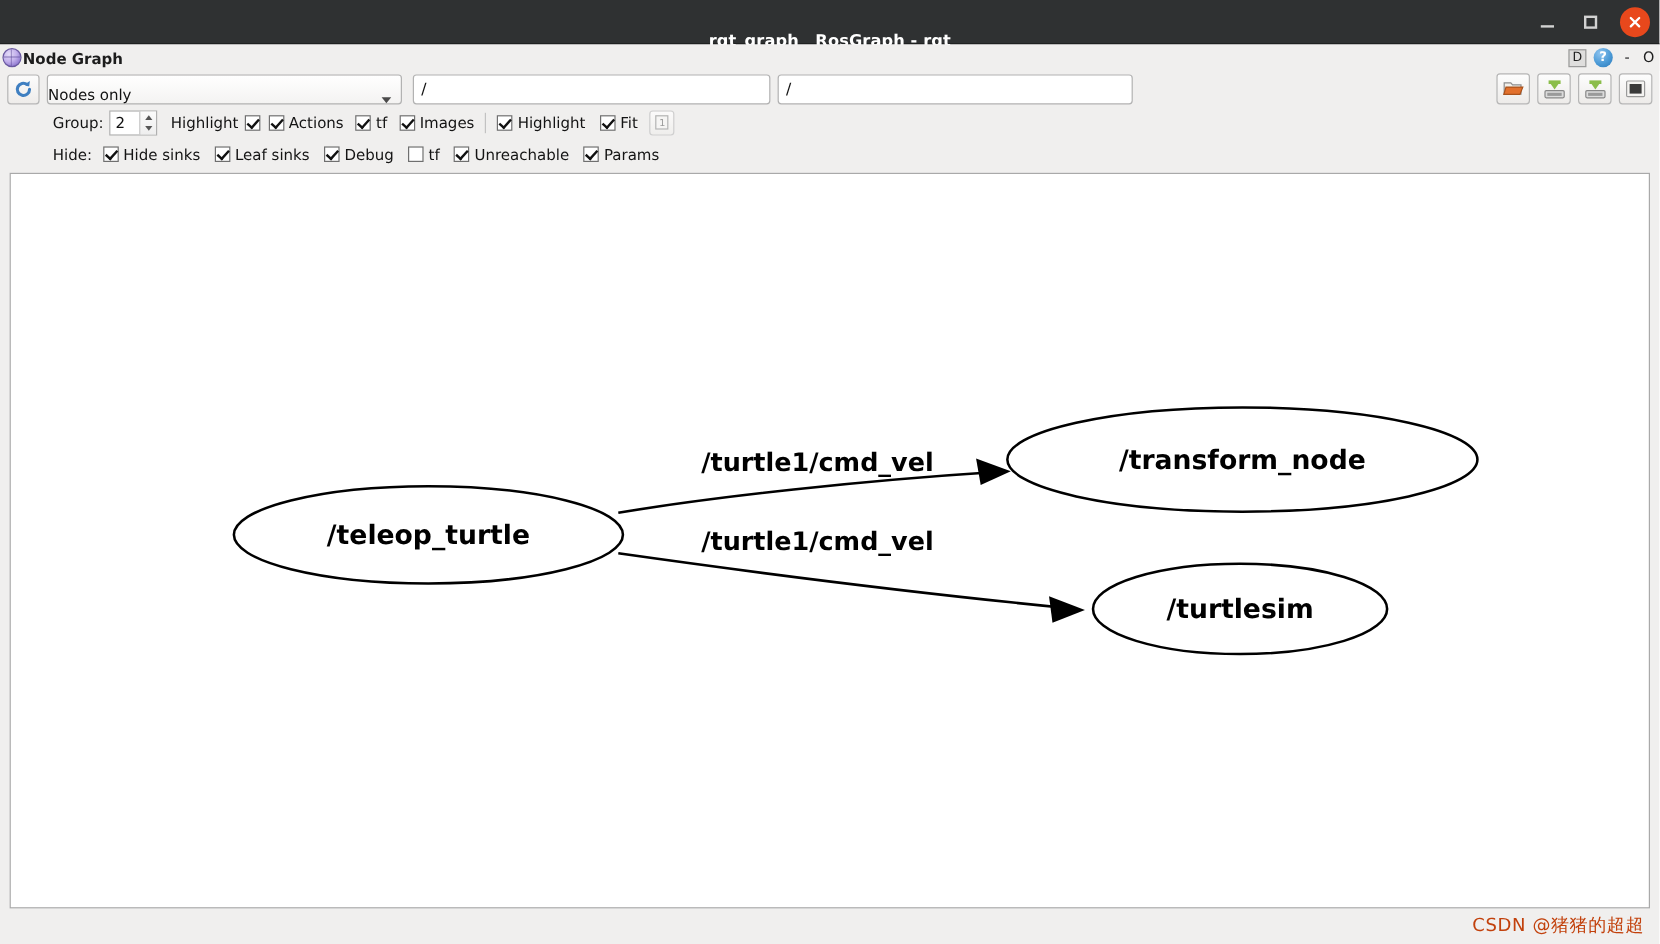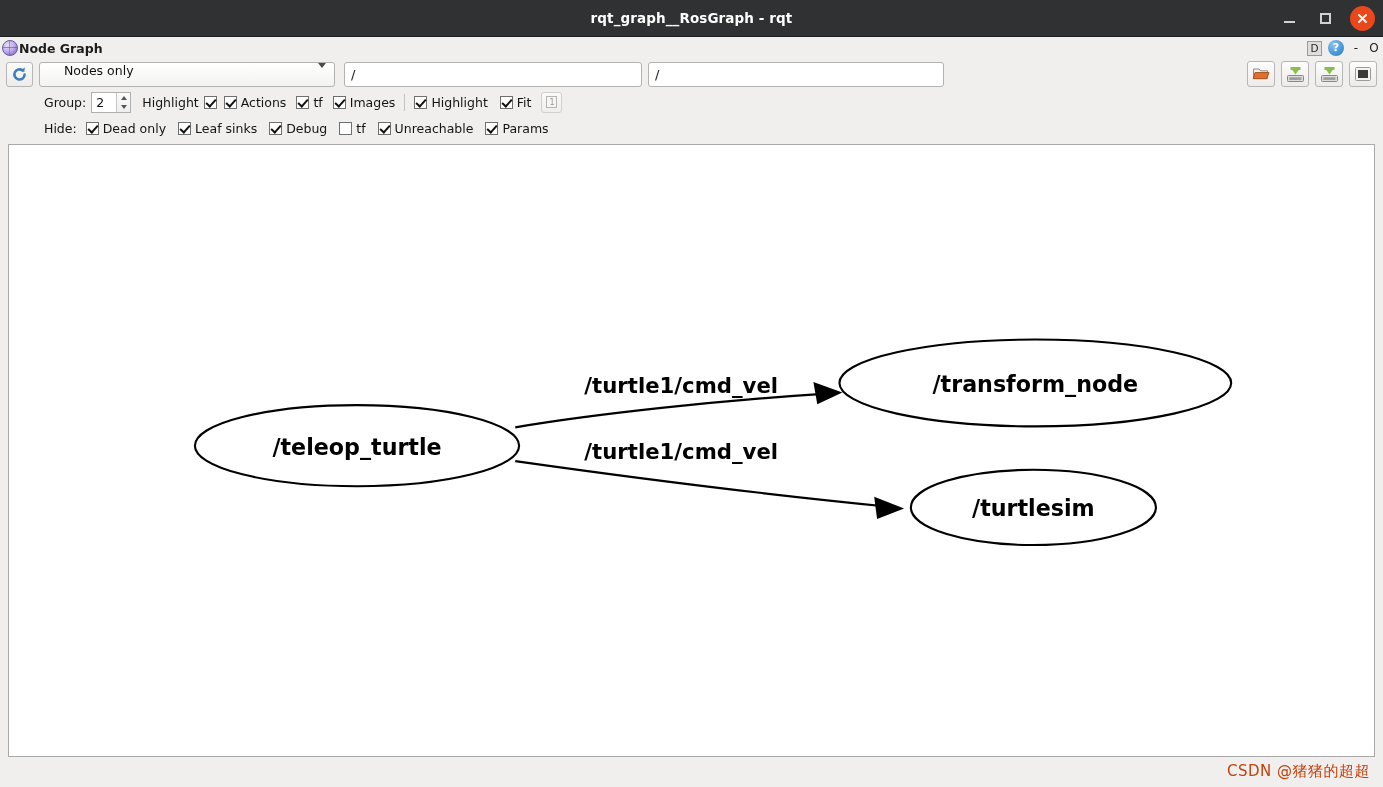--- a/index.html
+++ b/index.html
@@ -26,21 +26,21 @@
   }
   #titlebar {
     height: 36px;
     background: #2f3132;
     position: relative;
     flex: 0 0 36px;
     border-bottom: 1px solid #1c1e1f;
   }
   #title-text {
     position: absolute;
-    left: 0; right: 0; top: 0;
+    left: 0; right: 0; top: 16px;
     height: 36px;
     line-height: 36px;
     text-align: center;
     color: #ffffff;
     font-size: 13.5px;
     font-weight: bold;
     letter-spacing: .1px;
   }
   #window-controls {
     position: absolute;
@@ -182,22 +182,22 @@
     box-sizing: border-box;
   }
   #combo-view {
     margin-left: 6px;
     width: 296px;
     height: 25px;
     border: 1px solid #b2b2b2;
     border-radius: 3px;
     background: linear-gradient(#ffffff, #f4f3f2);
     display: flex;
-    align-items: flex-start;
-    padding: 0 4px 0 24px;
+    align-items: flex-end;
+    padding: 0 4px 0 0;
     box-sizing: border-box;
     font-size: 12.5px;
     color: #111;
     position: relative;
   }
   #combo-view .combo-label { flex: 1; }
   .combo-arrow {
     width: 0; height: 0;
     border-left: 4px solid transparent;
     border-right: 4px solid transparent;
@@ -523,21 +523,21 @@
     <div id="fit-btn">
       <span class="inner">1</span>
     </div>
   </div>
 
   <div id="toolbar3">
     <span class="tb-label">Hide:</span>
 
     <div class="chk-group" style="margin-left:4px">
       <span class="cbox checked"></span>
-      <span class="chk-label">Dead only</span>
+      <span class="chk-label">Hide sinks</span>
     </div>
 
     <div class="chk-group" style="margin-left:12px">
       <span class="cbox checked"></span>
       <span class="chk-label">Leaf sinks</span>
     </div>
 
     <div class="chk-group" style="margin-left:12px">
       <span class="cbox checked"></span>
       <span class="chk-label">Debug</span>

